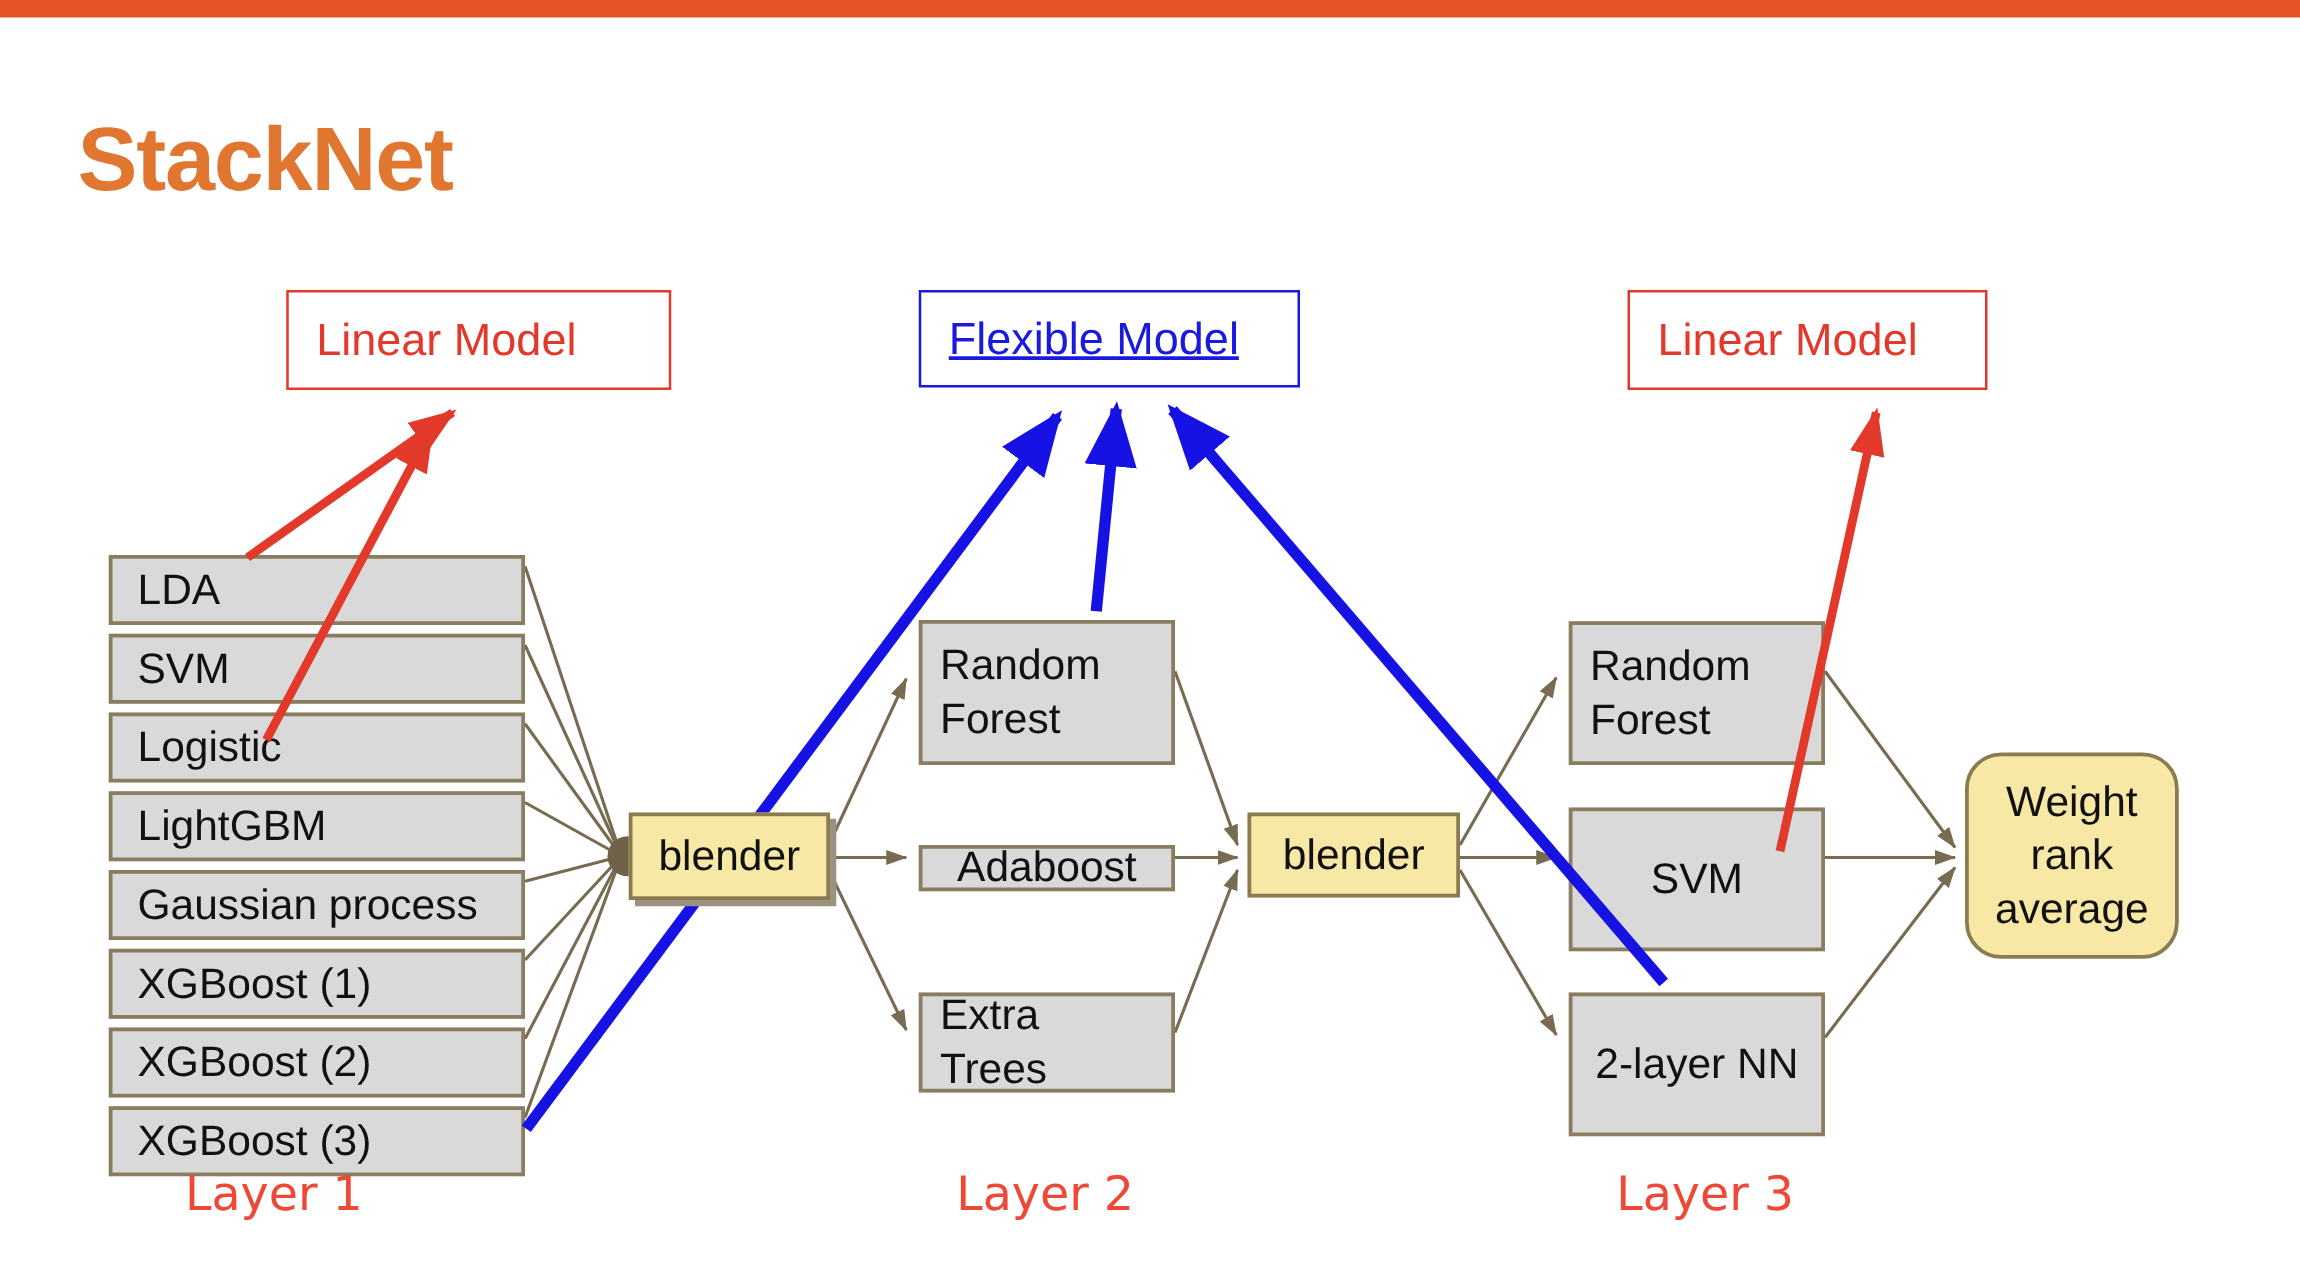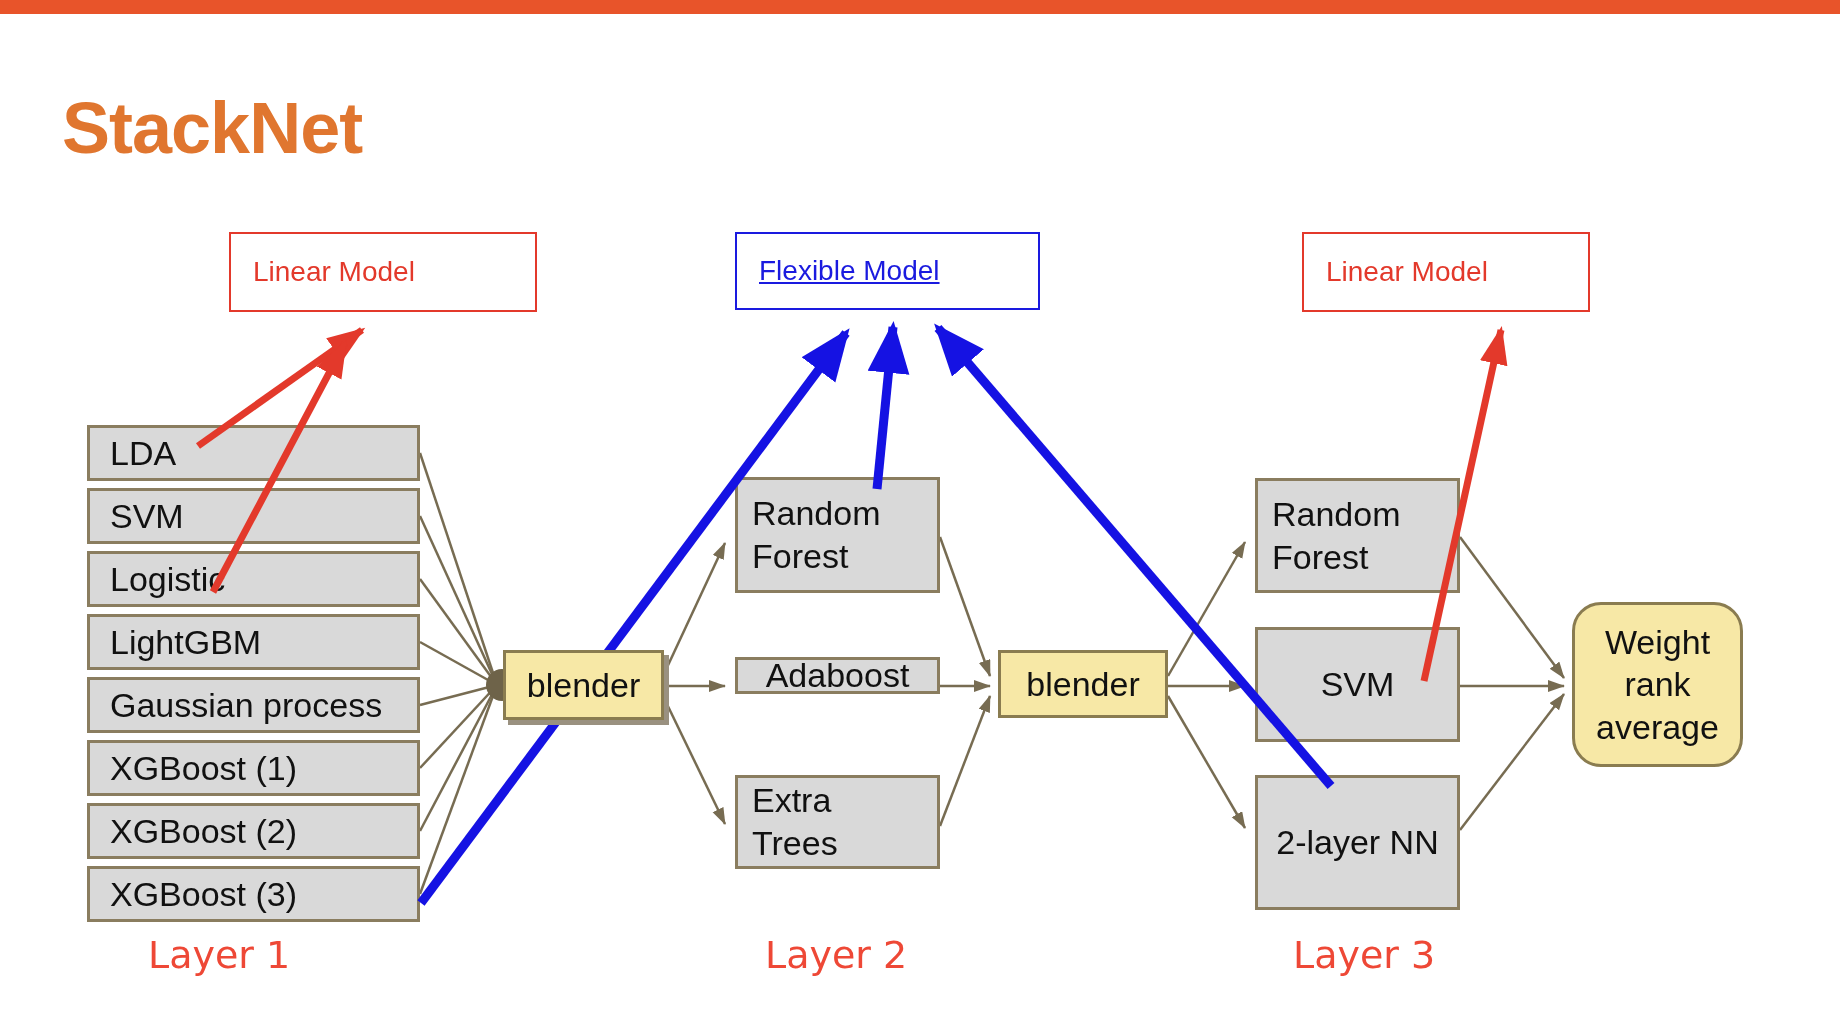--- a/index.html
+++ b/index.html
@@ -9,38 +9,38 @@
   #topbar{position:absolute;left:0;top:0;width:1840px;height:14px;background:#E8542A;}
   
   #title{position:absolute;left:62px;top:92px;font-size:72px;font-weight:700;color:#E0762F;
          letter-spacing:-1px;line-height:1;}
   
   svg.layer{position:absolute;left:0;top:0;width:1840px;height:1010px;}
   #gray-arrows{z-index:1;}
   #color-arrows{z-index:3;}
   
   .gbox{position:absolute;background:#D9D9D9;border:3px solid #8A7D5F;box-sizing:border-box;
-        display:flex;align-items:center;color:#111;font-size:34px;line-height:1.26;z-index:2;}
+        display:flex;align-items:center;color:#111;font-size:34px;line-height:1.26;z-index:2;margin-top:19px;}
   .gbox.leftal{justify-content:flex-start;padding-left:20px;}
   .gbox.center{justify-content:center;text-align:left;padding:0 14px;}
   
   .l1{left:87px;width:333px;height:56px;}
   
   .col2{left:735px;width:205px;}
   .col3{left:1255px;width:205px;}
   
   .ybox{position:absolute;background:#F7E8A6;border:3px solid #8A7C50;box-sizing:border-box;
         display:flex;align-items:center;justify-content:center;color:#111;font-size:34px;
         line-height:1.25;text-align:center;z-index:4;}
   #blender1{left:503px;top:650px;width:161px;height:70px;box-shadow:5px 5px 0 #9A9180;}
   #blender2{left:998px;top:650px;width:170px;height:68px;}
   #output-box{left:1572px;top:602px;width:171px;height:165px;padding:0 18px;border-radius:29px;}
   
   .abox{position:absolute;background:#ffffff;box-sizing:border-box;display:flex;align-items:center;
-        padding-left:22px;font-size:28px;z-index:4;}
+        padding-left:22px;font-size:36px;z-index:4;}
   #ann-linear-left{left:229px;top:232px;width:308px;height:80px;border:2px solid #E3392B;color:#E3392B;}
   #ann-flexible{left:735px;top:232px;width:305px;height:78px;border:2px solid #1A1ADF;color:#1A1ADF;text-decoration:underline;}
   #ann-linear-right{left:1302px;top:232px;width:288px;height:80px;border:2px solid #E3392B;color:#E3392B;}
   
   .layer-label{position:absolute;top:933px;font-size:38px;color:#EE4836;z-index:2;
                font-family:"DejaVu Sans","Liberation Sans",sans-serif;}
   #label-layer1{left:148px;}
   #label-layer2{left:765px;}
   #label-layer3{left:1293px;}
 </style>
@@ -122,31 +122,31 @@
   <div class="gbox leftal l1" style="top:866px">
       <span>XGBoost (3)</span>
     </div>
 
   <div class="gbox center col2" style="top:477px;height:116px">
       <span>Random Forest</span>
     </div>
   <div class="gbox center col2" style="top:657px;height:37px">
       <span>Adaboost</span>
     </div>
-  <div class="gbox center col2" style="top:775px;height:94px">
+  <div class="gbox center col2" style="top:775px;height:80px">
       <span>Extra Trees</span>
     </div>
 
   <div class="gbox center col3" style="top:478px;height:115px">
       <span>Random Forest</span>
     </div>
   <div class="gbox center col3" style="top:627px;height:115px">
       <span>SVM</span>
     </div>
-  <div class="gbox center col3" style="top:775px;height:135px">
+  <div class="gbox center col3" style="top:775px;height:115px">
       <span>2-layer NN</span>
     </div>
 
   <svg id="color-arrows" class="layer" viewBox="0 0 1840 1010" xmlns="http://www.w3.org/2000/svg">
     <g stroke="#E3392B" stroke-width="7" fill="none" marker-end="url(#mred)">
       <path d="M198,446 L362,330"></path>
       <path d="M213,592 L345,343"></path>
       <path d="M1424,681 L1501,330"></path>
     </g>
     <g stroke="#1512E3" stroke-width="9" fill="none" marker-end="url(#mblue)">

